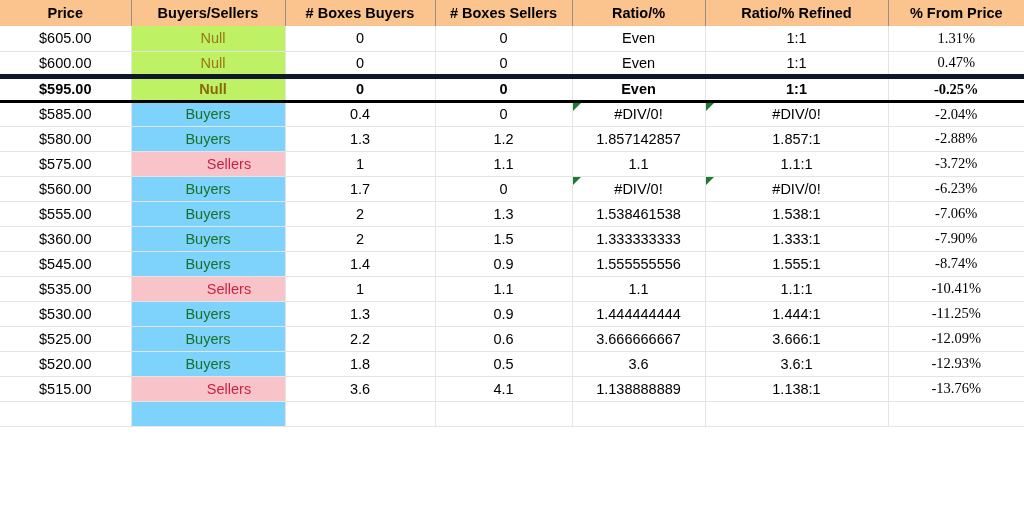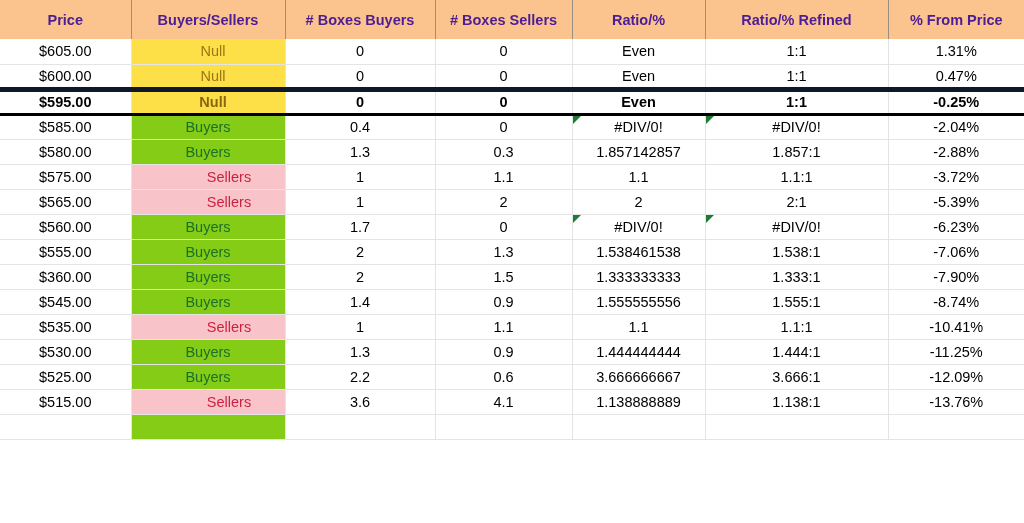--- a/index.html
+++ b/index.html
@@ -25,24 +25,24 @@
   table.sheet col.c-price           { width: 131px; }
   table.sheet col.c-bs              { width: 154px; }
   table.sheet col.c-boxbuy          { width: 150px; }
   table.sheet col.c-boxsell         { width: 137px; }
   table.sheet col.c-ratio           { width: 133px; }
   table.sheet col.c-ratioref        { width: 183px; }
   table.sheet col.c-pct             { width: 136px; }
 
   
   thead th {
-    height: 39px;
+    height: 26px;
     padding: 0 10px;
     background: #fbc38d;
-    color: #4c1d95;
+    color: #000000;
     font-weight: bold;
     font-size: 14.5px;
     text-align: center;
     vertical-align: middle;
     border-right: 1px solid #9a8f84;
     box-sizing: border-box;
     white-space: nowrap;
     overflow: hidden;
   }
   thead th:last-child { border-right: none; }
@@ -54,25 +54,25 @@
     text-align: center;
     vertical-align: middle;
     border-bottom: 1px solid #e4e4e4;
     border-right: 1px solid #e4e4e4;
     box-sizing: border-box;
     white-space: nowrap;
     overflow: hidden;
     position: relative;
     background: #ffffff;
   }
-  tbody td:last-child { border-right: none; }
-
-  
-  td.cat-null   { background: #fde047; color: #9c7516; padding-left: 16px; }
-  td.cat-buyers { background: #84cc16; color: #1b7028; }
+  tbody td:last-child { border-right: none; font-family: Liberation Serif, serif; }
+
+  
+  td.cat-null   { background: #bef264; color: #9c7516; padding-left: 16px; }
+  td.cat-buyers { background: #7dd3fc; color: #1b7028; }
   td.cat-sellers{ background: #f9c3ca; color: #cc2241; padding-left: 48px; }
 
   
   tr.row-highlight > td {
     font-weight: bold;
     border-top: 5px solid #0f172a;
     border-bottom: 3px solid #000000;
   }
   tr.row-highlight > td.cat-null { color: #8a6610; }
 
@@ -149,42 +149,33 @@
         <td>0.4</td>
         <td>0</td>
         <td><span class="err-flag"></span>#DIV/0!</td>
         <td><span class="err-flag"></span>#DIV/0!</td>
         <td>-2.04%</td>
       </tr>
       <tr>
         <td>$580.00</td>
         <td class="cat-buyers">Buyers</td>
         <td>1.3</td>
-        <td>0.3</td>
+        <td>1.2</td>
         <td>1.857142857</td>
         <td>1.857:1</td>
         <td>-2.88%</td>
       </tr>
       <tr>
         <td>$575.00</td>
         <td class="cat-sellers">Sellers</td>
         <td>1</td>
         <td>1.1</td>
         <td>1.1</td>
         <td>1.1:1</td>
         <td>-3.72%</td>
-      </tr>
-      <tr>
-        <td>$565.00</td>
-        <td class="cat-sellers">Sellers</td>
-        <td>1</td>
-        <td>2</td>
-        <td>2</td>
-        <td>2:1</td>
-        <td>-5.39%</td>
       </tr>
       <tr>
         <td>$560.00</td>
         <td class="cat-buyers">Buyers</td>
         <td>1.7</td>
         <td>0</td>
         <td><span class="err-flag"></span>#DIV/0!</td>
         <td><span class="err-flag"></span>#DIV/0!</td>
         <td>-6.23%</td>
       </tr>
@@ -234,20 +225,29 @@
         <td>-11.25%</td>
       </tr>
       <tr>
         <td>$525.00</td>
         <td class="cat-buyers">Buyers</td>
         <td>2.2</td>
         <td>0.6</td>
         <td>3.666666667</td>
         <td>3.666:1</td>
         <td>-12.09%</td>
+      </tr>
+      <tr>
+        <td>$520.00</td>
+        <td class="cat-buyers">Buyers</td>
+        <td>1.8</td>
+        <td>0.5</td>
+        <td>3.6</td>
+        <td>3.6:1</td>
+        <td>-12.93%</td>
       </tr>
       <tr>
         <td>$515.00</td>
         <td class="cat-sellers">Sellers</td>
         <td>3.6</td>
         <td>4.1</td>
         <td>1.138888889</td>
         <td>1.138:1</td>
         <td>-13.76%</td>
       </tr>

